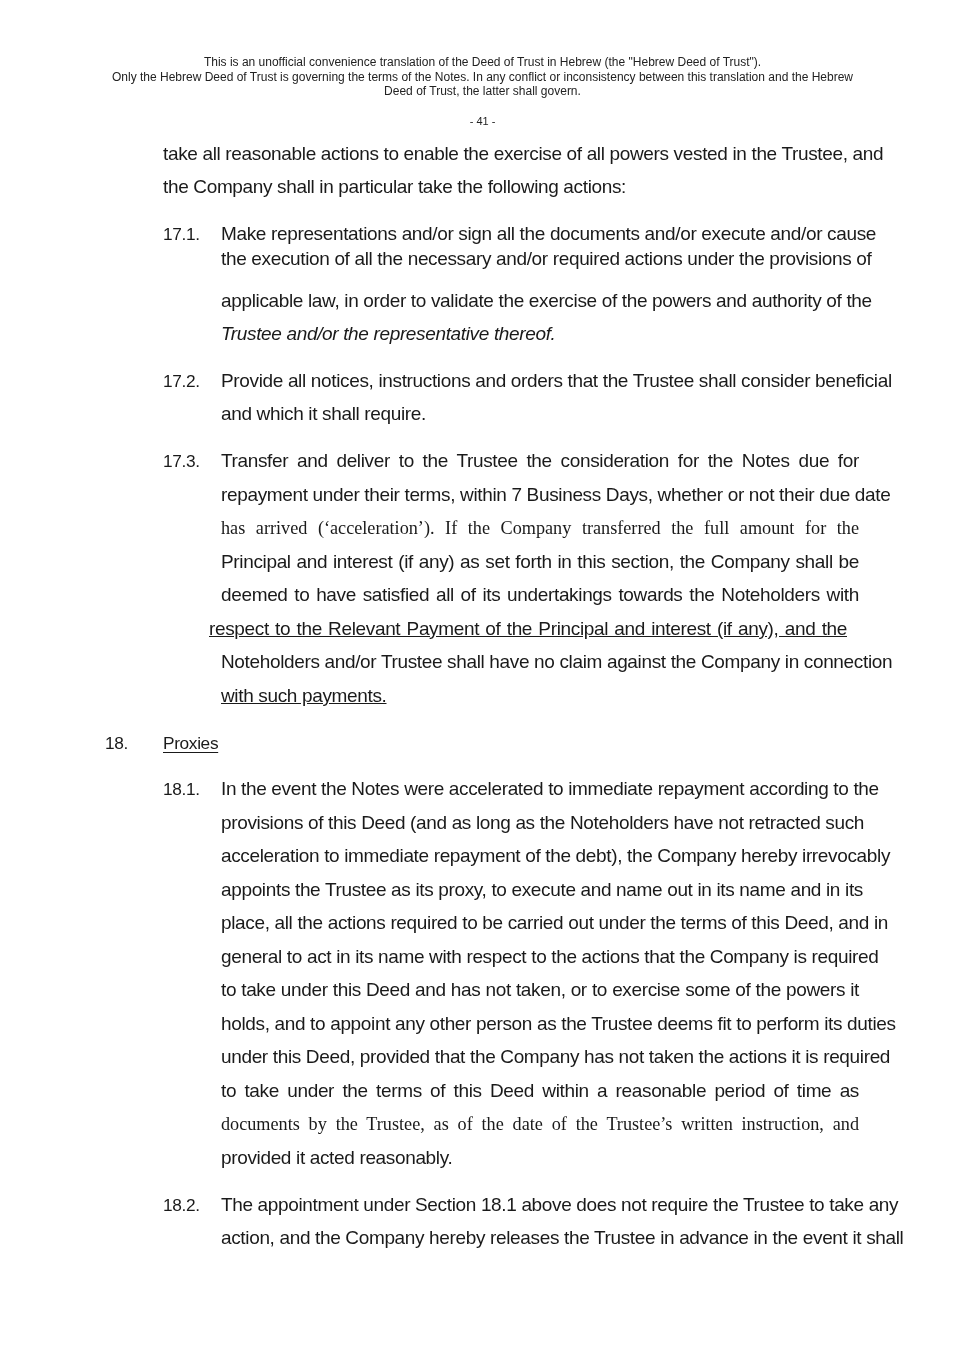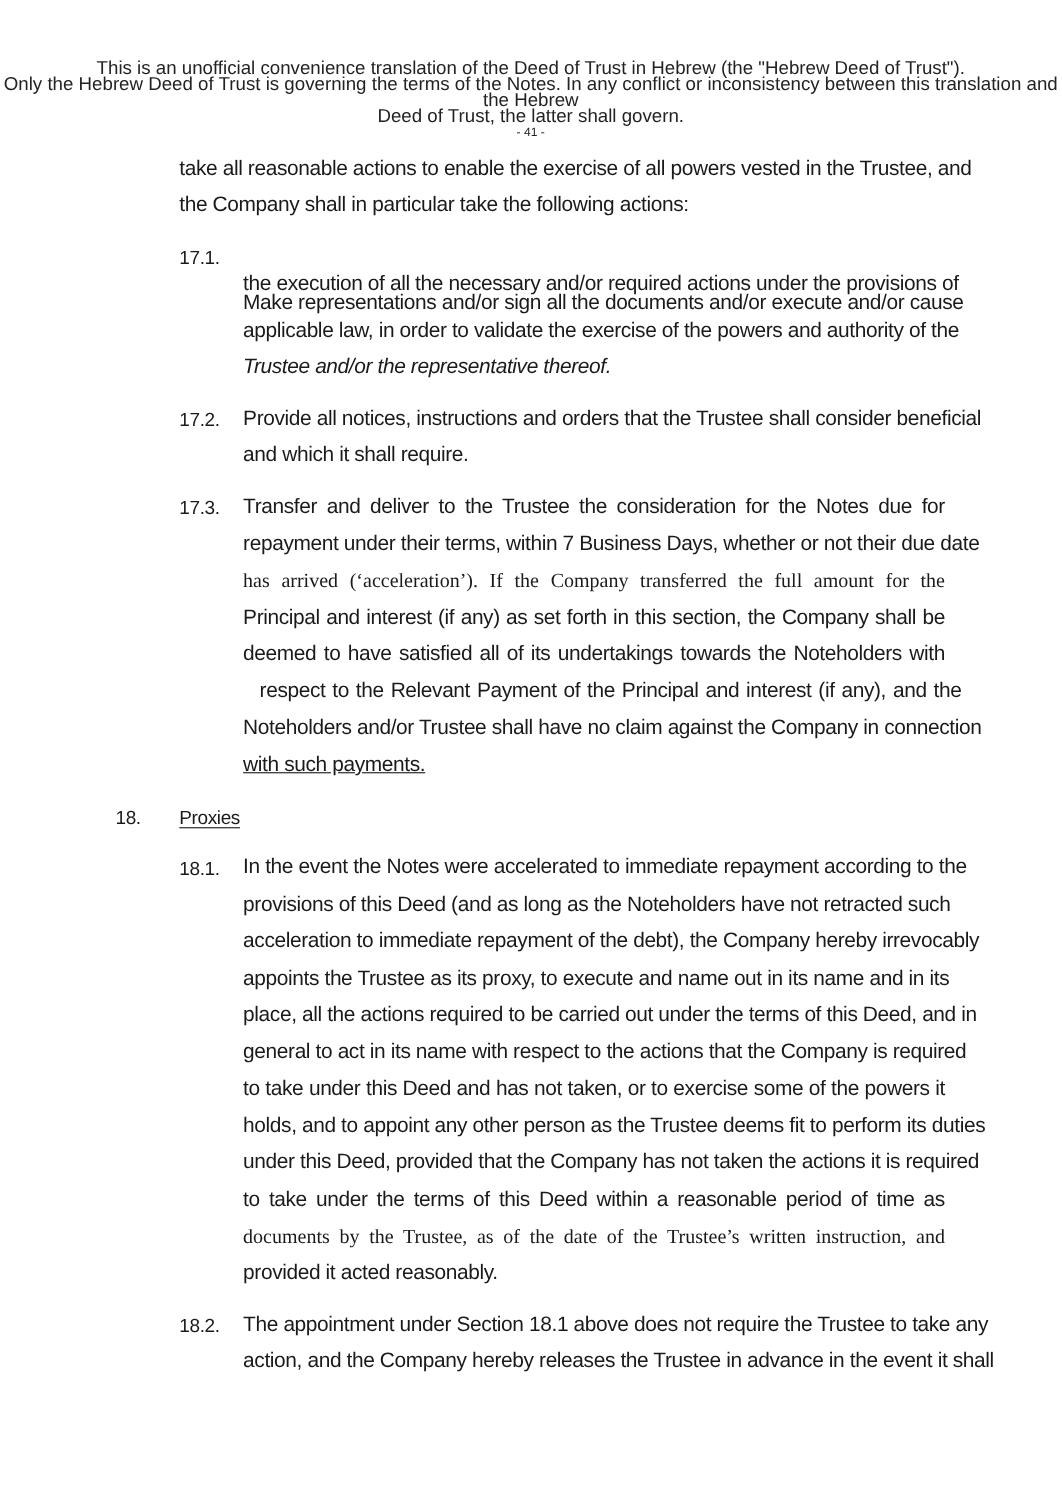--- a/index.html
+++ b/index.html
@@ -1,20 +1,20 @@
 <!DOCTYPE html>
 <html><head>
   <meta charset="utf-8">
   <style>
     html, body { margin: 0; padding: 0; background: #ffffff; }
     body { width: 965px; height: 1365px; position: relative; overflow: hidden; color: #1a1a1a; }
     .disclaimer {
       position: absolute; left: 0; width: 965px; top: 55px;
       text-align: center; font-family: "Liberation Sans", sans-serif;
-      font-size: 17px; line-height: 14.5px; color: #222;
+      font-size: 12px; line-height: 14.5px; color: #222;
     }
     .page-number {
       position: absolute; left: 0; width: 965px; top: 110px;
       text-align: center; font-family: "Liberation Sans", sans-serif;
       font-size: 11px; line-height: 22px; color: #222;
     }
     .line {
       position: absolute; font-family: "Liberation Sans", sans-serif;
       font-size: 19px; line-height: 22px; white-space: nowrap;
       text-align: justify; text-align-last: justify; height: 22px;
@@ -38,40 +38,40 @@
 </div>
 <div class="page-number">- 41 -</div>
 
 <div>
   <div class="line" style="left:163px;width:696px;top:143px;">take all reasonable actions to enable the exercise of all powers vested in the Trustee, and</div>
   <div class="line last" style="left:163px;width:696px;top:176px;">the Company shall in particular take the following actions:</div>
 </div>
 
 <div>
   <span class="num" style="left:163px;top:223px;">17.1.</span>
-  <div class="line" style="left:221px;width:638px;top:223px;margin-top:42px;">Make representations and/or sign all the documents and/or execute and/or cause</div>
+  <div class="line" style="left:221px;width:638px;top:223px;">Make representations and/or sign all the documents and/or execute and/or cause</div>
   <div class="line" style="left:221px;width:638px;top:248px;">the execution of all the necessary and/or required actions under the provisions of</div>
   <div class="line" style="left:221px;width:638px;top:290px;">applicable law, in order to validate the exercise of the powers and authority of the</div>
   <div class="line last" style="left:221px;width:638px;top:323px;font-style:italic;">Trustee and/or the representative thereof.</div>
 </div>
 
 <div>
   <span class="num" style="left:163px;top:370px;">17.2.</span>
   <div class="line" style="left:221px;width:638px;top:370px;">Provide all notices, instructions and orders that the Trustee shall consider beneficial</div>
   <div class="line last" style="left:221px;width:638px;top:403px;">and which it shall require.</div>
 </div>
 
 <div>
   <span class="num" style="left:163px;top:450px;">17.3.</span>
   <div class="line" style="left:221px;width:638px;top:450px;">Transfer and deliver to the Trustee the consideration for the Notes due for</div>
   <div class="line" style="left:221px;width:638px;top:484px;">repayment under their terms, within 7 Business Days, whether or not their due date</div>
   <div class="line serif" style="left:221px;width:638px;top:517px;">has arrived (‘acceleration’). If the Company transferred the full amount for the</div>
   <div class="line" style="left:221px;width:638px;top:551px;">Principal and interest (if any) as set forth in this section, the Company shall be</div>
   <div class="line" style="left:221px;width:638px;top:584px;">deemed to have satisfied all of its undertakings towards the Noteholders with</div>
-  <div class="line" style="left:236px;width:638px;top:618px;">respect to the Relevant Payment of the Principal and interest (if any), and the</div>
+  <div class="line" style="left:209px;width:638px;top:618px;text-decoration:underline;">respect to the Relevant Payment of the Principal and interest (if any), and the</div>
   <div class="line" style="left:221px;width:638px;top:651px;">Noteholders and/or Trustee shall have no claim against the Company in connection</div>
   <div class="line last" style="left:221px;width:638px;top:685px;text-decoration:underline;">with such payments.</div>
 </div>
 
 <div>
   <span class="num" style="left:105px;top:732px;">18.</span>
   <span class="num heading" style="left:163px;top:732px;">Proxies</span>
 </div>
 
 <div>

